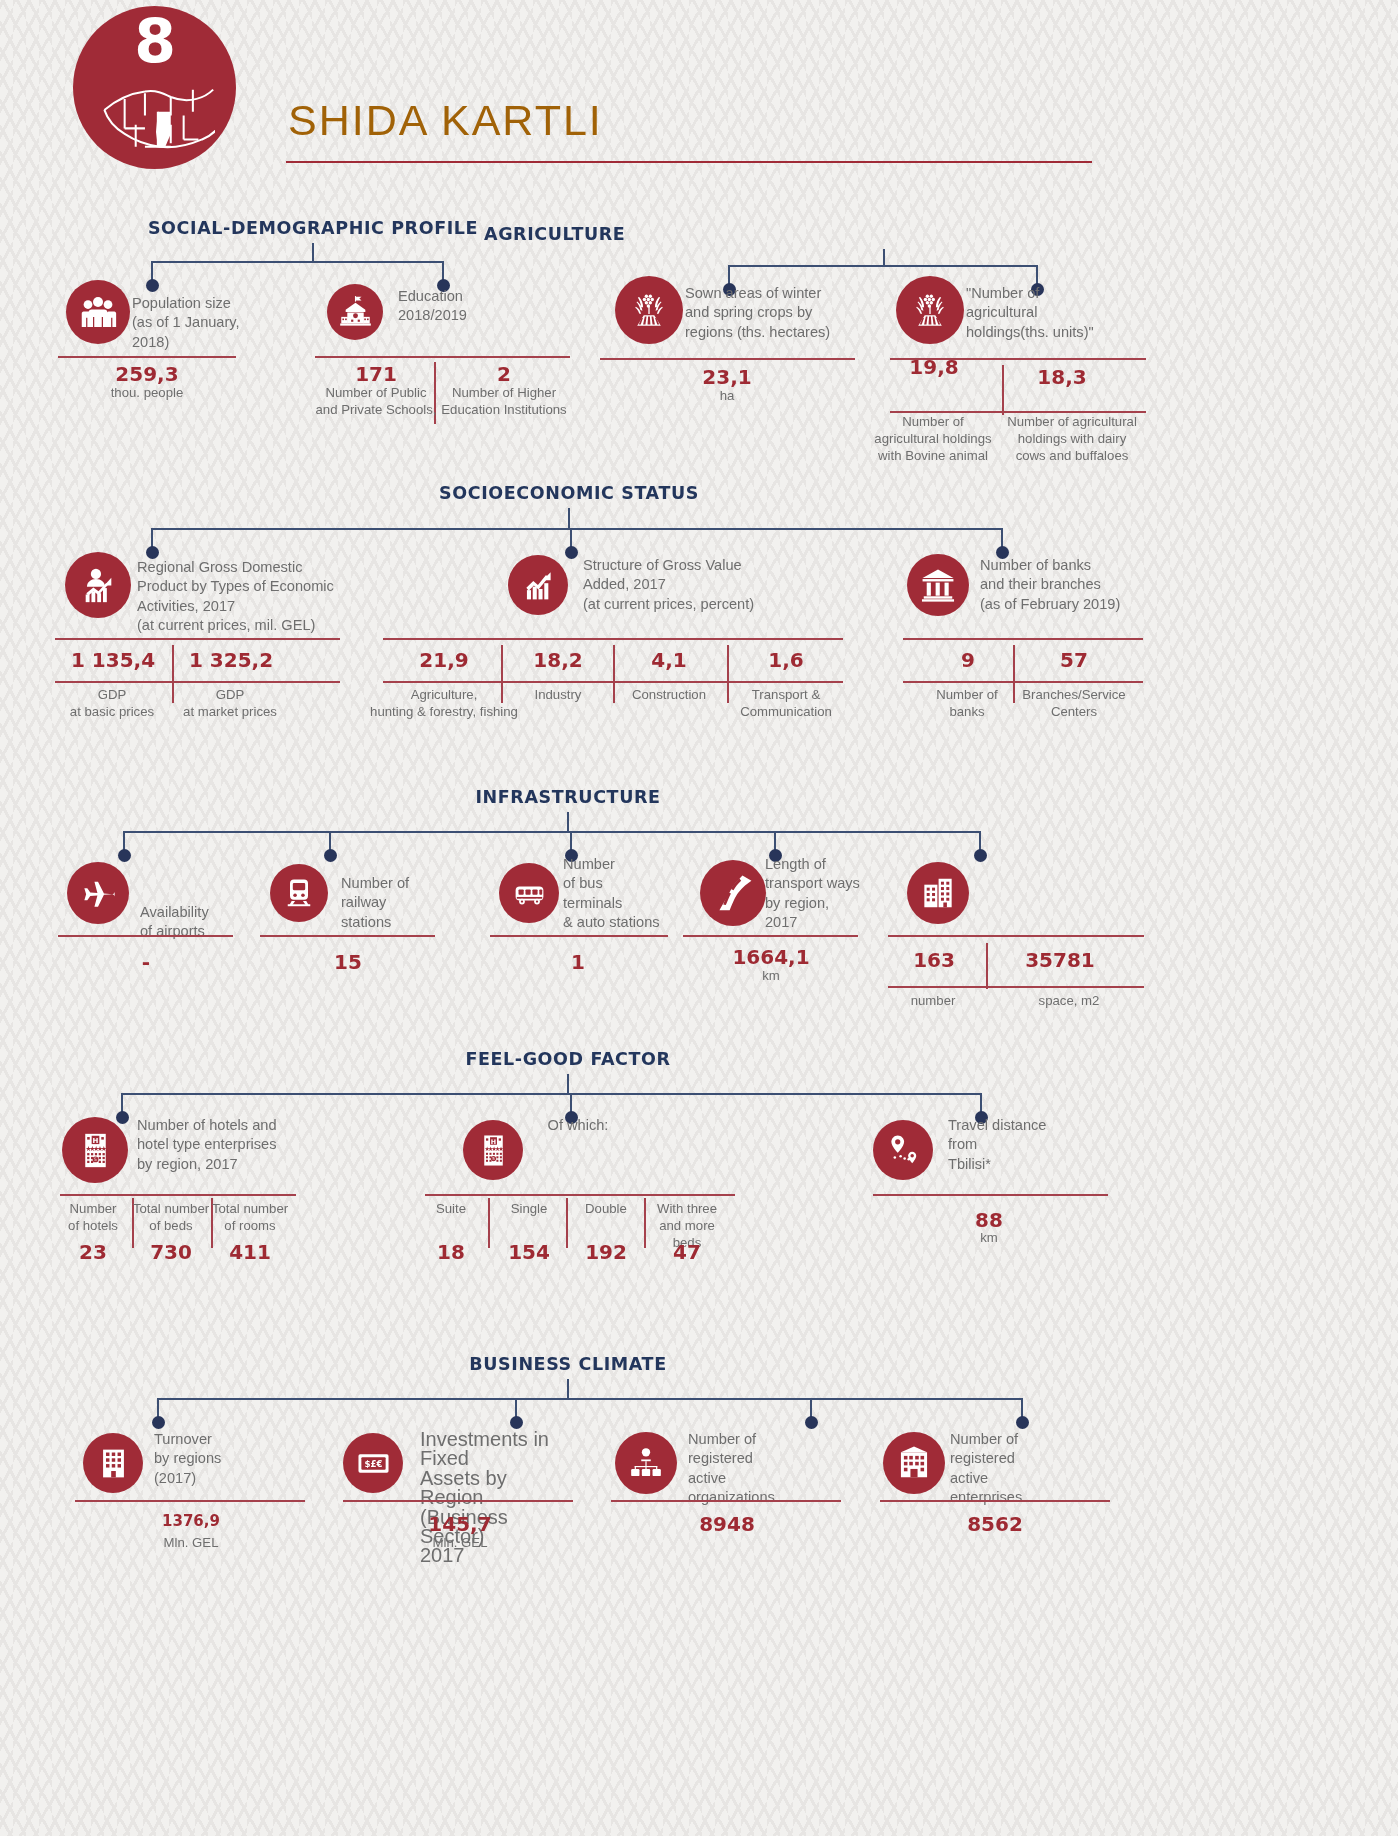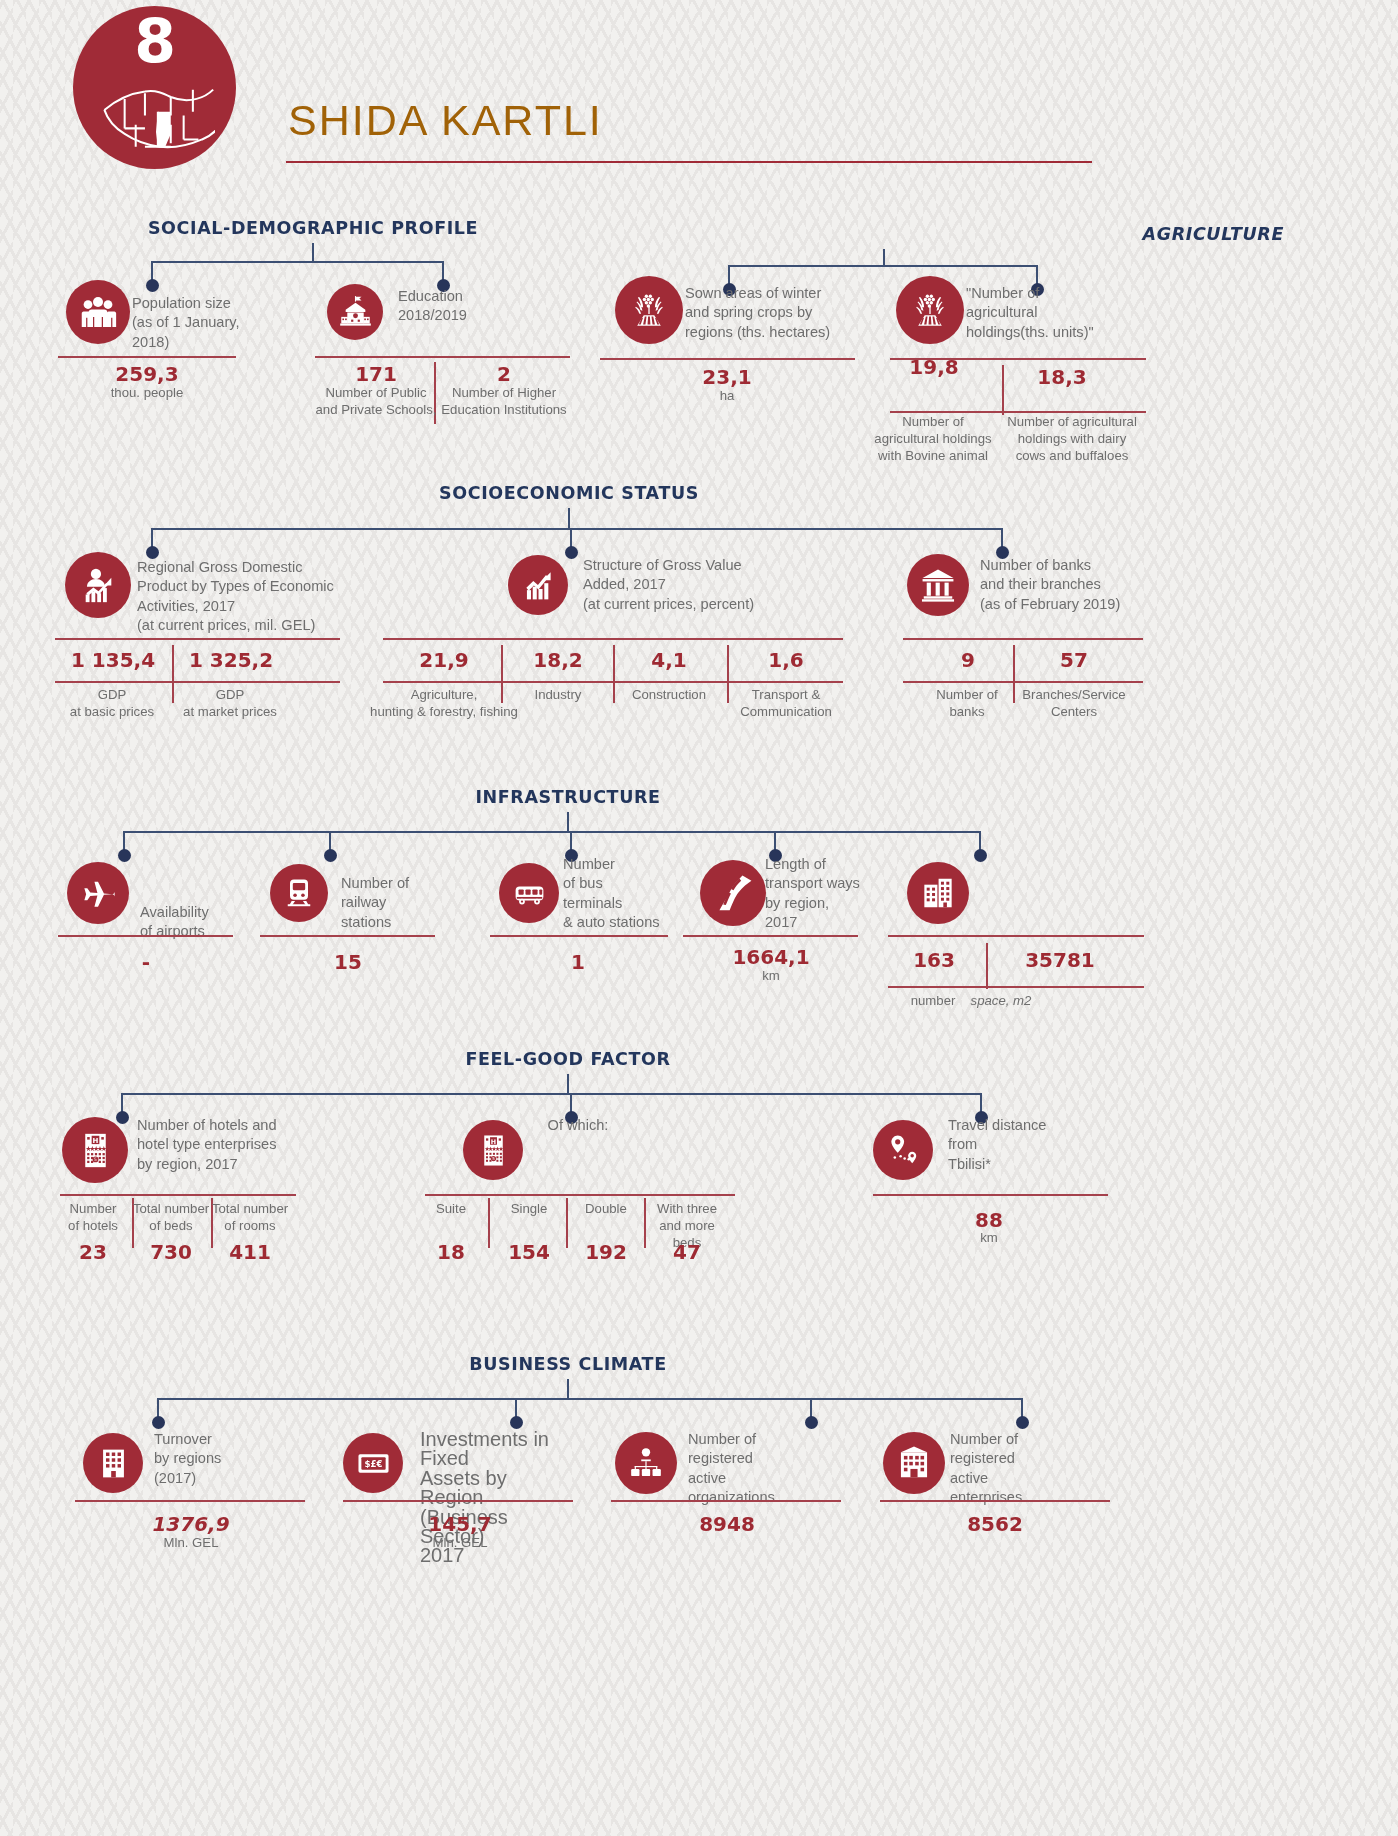--- a/index.html
+++ b/index.html
@@ -128,21 +128,21 @@
            <rect x="4" y="52" width="56" height="4" fill="#ffffff"></rect>
       </svg>
     </div>
     <div class="lbl" style="left:398px;top:287px;width:180px;font-size:14.6px;">Education<br>2018/2019</div>
     <div class="rule" style="left:315px;top:356px;width:255px;"></div>
     <div class="vdiv" style="left:434px;top:362px;height:62px;"></div>
     <div class="num" style="left:286px;top:362px;width:180px;font-size:20px;">171</div>
     <div class="unit" style="left:306px;top:384px;width:140px;">Number of Public<br>and Private Schools,</div>
     <div class="num" style="left:414px;top:362px;width:180px;font-size:20px;">2</div>
     <div class="unit" style="left:429px;top:384px;width:150px;">Number of Higher<br>Education Institutions</div>
-    <div class="sec-title" style="left: 484px; top: 224px; width: 800px; text-align: right; font-style: italic;">AGRICULTURE</div>
+    <div class="sec-title" style="left: 484px; top: 224px; width: 800px; text-align: left;">AGRICULTURE</div>
     <div class="conn v" style="left:883.2px;top:249px;height:16px;"></div>
     <div class="conn h" style="left:729px;top:265px;width:308px;"></div>
     <div class="conn v" style="left:728.2px;top:265px;height:20px;"></div>
     <div class="dot" style="left:722.5px;top:283px;"></div>
     <div class="conn v" style="left:1036.2px;top:265px;height:20px;"></div>
     <div class="dot" style="left:1030.5px;top:283px;"></div>
     <div class="circ" style="left:615px;top:276px;width:68px;height:68px;">
       <svg width="42" height="42" viewBox="0 0 64 64">
         <g fill="#ffffff">
              <circle cx="28" cy="11" r="2.6"></circle>
@@ -367,21 +367,21 @@
     <div class="num" style="left:488px;top:950px;width:180px;font-size:20px;">1</div>
     <div class="rule" style="left:683px;top:935px;width:175px;"></div>
     <div class="num" style="left:681px;top:945px;width:180px;font-size:20px;">1664,1</div>
     <div class="unit" style="left:726px;top:967px;width:90px;">km</div>
     <div class="rule" style="left:888px;top:935px;width:256px;"></div>
     <div class="vdiv" style="left:986px;top:943px;height:46px;"></div>
     <div class="num" style="left:844px;top:948px;width:180px;font-size:20px;">163</div>
     <div class="num" style="left:970px;top:948px;width:180px;font-size:20px;">35781</div>
     <div class="rule" style="left:888px;top:986px;width:256px;"></div>
     <div class="unit" style="left:873px;top:992px;width:120px;">number</div>
-    <div class="unit" style="left:936px;top:992px;width:130px;font-style:italic;">space, m2</div>
+    <div class="unit" style="left:1004px;top:992px;width:130px;">space, m2</div>
     <div class="sec-title" style="left: 168px; top: 1049px; width: 800px; text-align: center;">FEEL-GOOD FACTOR</div>
     <div class="conn v" style="left:567.2px;top:1074px;height:19px;"></div>
     <div class="conn h" style="left:122px;top:1093px;width:859px;"></div>
     <div class="conn v" style="left:121.2px;top:1093px;height:20px;"></div>
     <div class="dot" style="left:115.5px;top:1111px;"></div>
     <div class="conn v" style="left:570.2px;top:1093px;height:20px;"></div>
     <div class="dot" style="left:564.5px;top:1111px;"></div>
     <div class="conn v" style="left:980.2px;top:1093px;height:20px;"></div>
     <div class="dot" style="left:974.5px;top:1111px;"></div>
     <div class="circ" style="left:62px;top:1117px;width:66px;height:66px;">
@@ -559,21 +559,21 @@
              <rect x="34" y="30" width="6" height="6"></rect>
           <rect x="43" y="30" width="6" height="6"></rect>
              <rect x="15" y="40" width="6" height="6"></rect>
           <rect x="43" y="40" width="6" height="6"></rect>
              <rect x="26" y="42" width="12" height="14"></rect>
            </g>
       </svg>
     </div>
     <div class="lbl" style="left:950px;top:1430px;width:150px;font-size:14.6px;">Number of<br>registered<br>active<br>enterprises</div>
     <div class="rule" style="left:75px;top:1500px;width:230px;"></div>
-    <div class="num" style="left:101px;top:1512px;width:180px;font-size:20px;font-style:italic;">1376,9</div>
+    <div class="num" style="left:101px;top:1512px;width:180px;font-size:15px;">1376,9</div>
     <div class="unit" style="left:141px;top:1534px;width:100px;">Mln. GEL</div>
     <div class="rule" style="left:343px;top:1500px;width:230px;"></div>
     <div class="num" style="left:370px;top:1512px;width:180px;font-size:20px;">145,7</div>
     <div class="unit" style="left:410px;top:1534px;width:100px;">Mln. GEL</div>
     <div class="rule" style="left:611px;top:1500px;width:230px;"></div>
     <div class="num" style="left:637px;top:1512px;width:180px;font-size:20px;">8948</div>
     <div class="rule" style="left:880px;top:1500px;width:230px;"></div>
     <div class="num" style="left:905px;top:1512px;width:180px;font-size:20px;">8562</div>
   </div>
 

